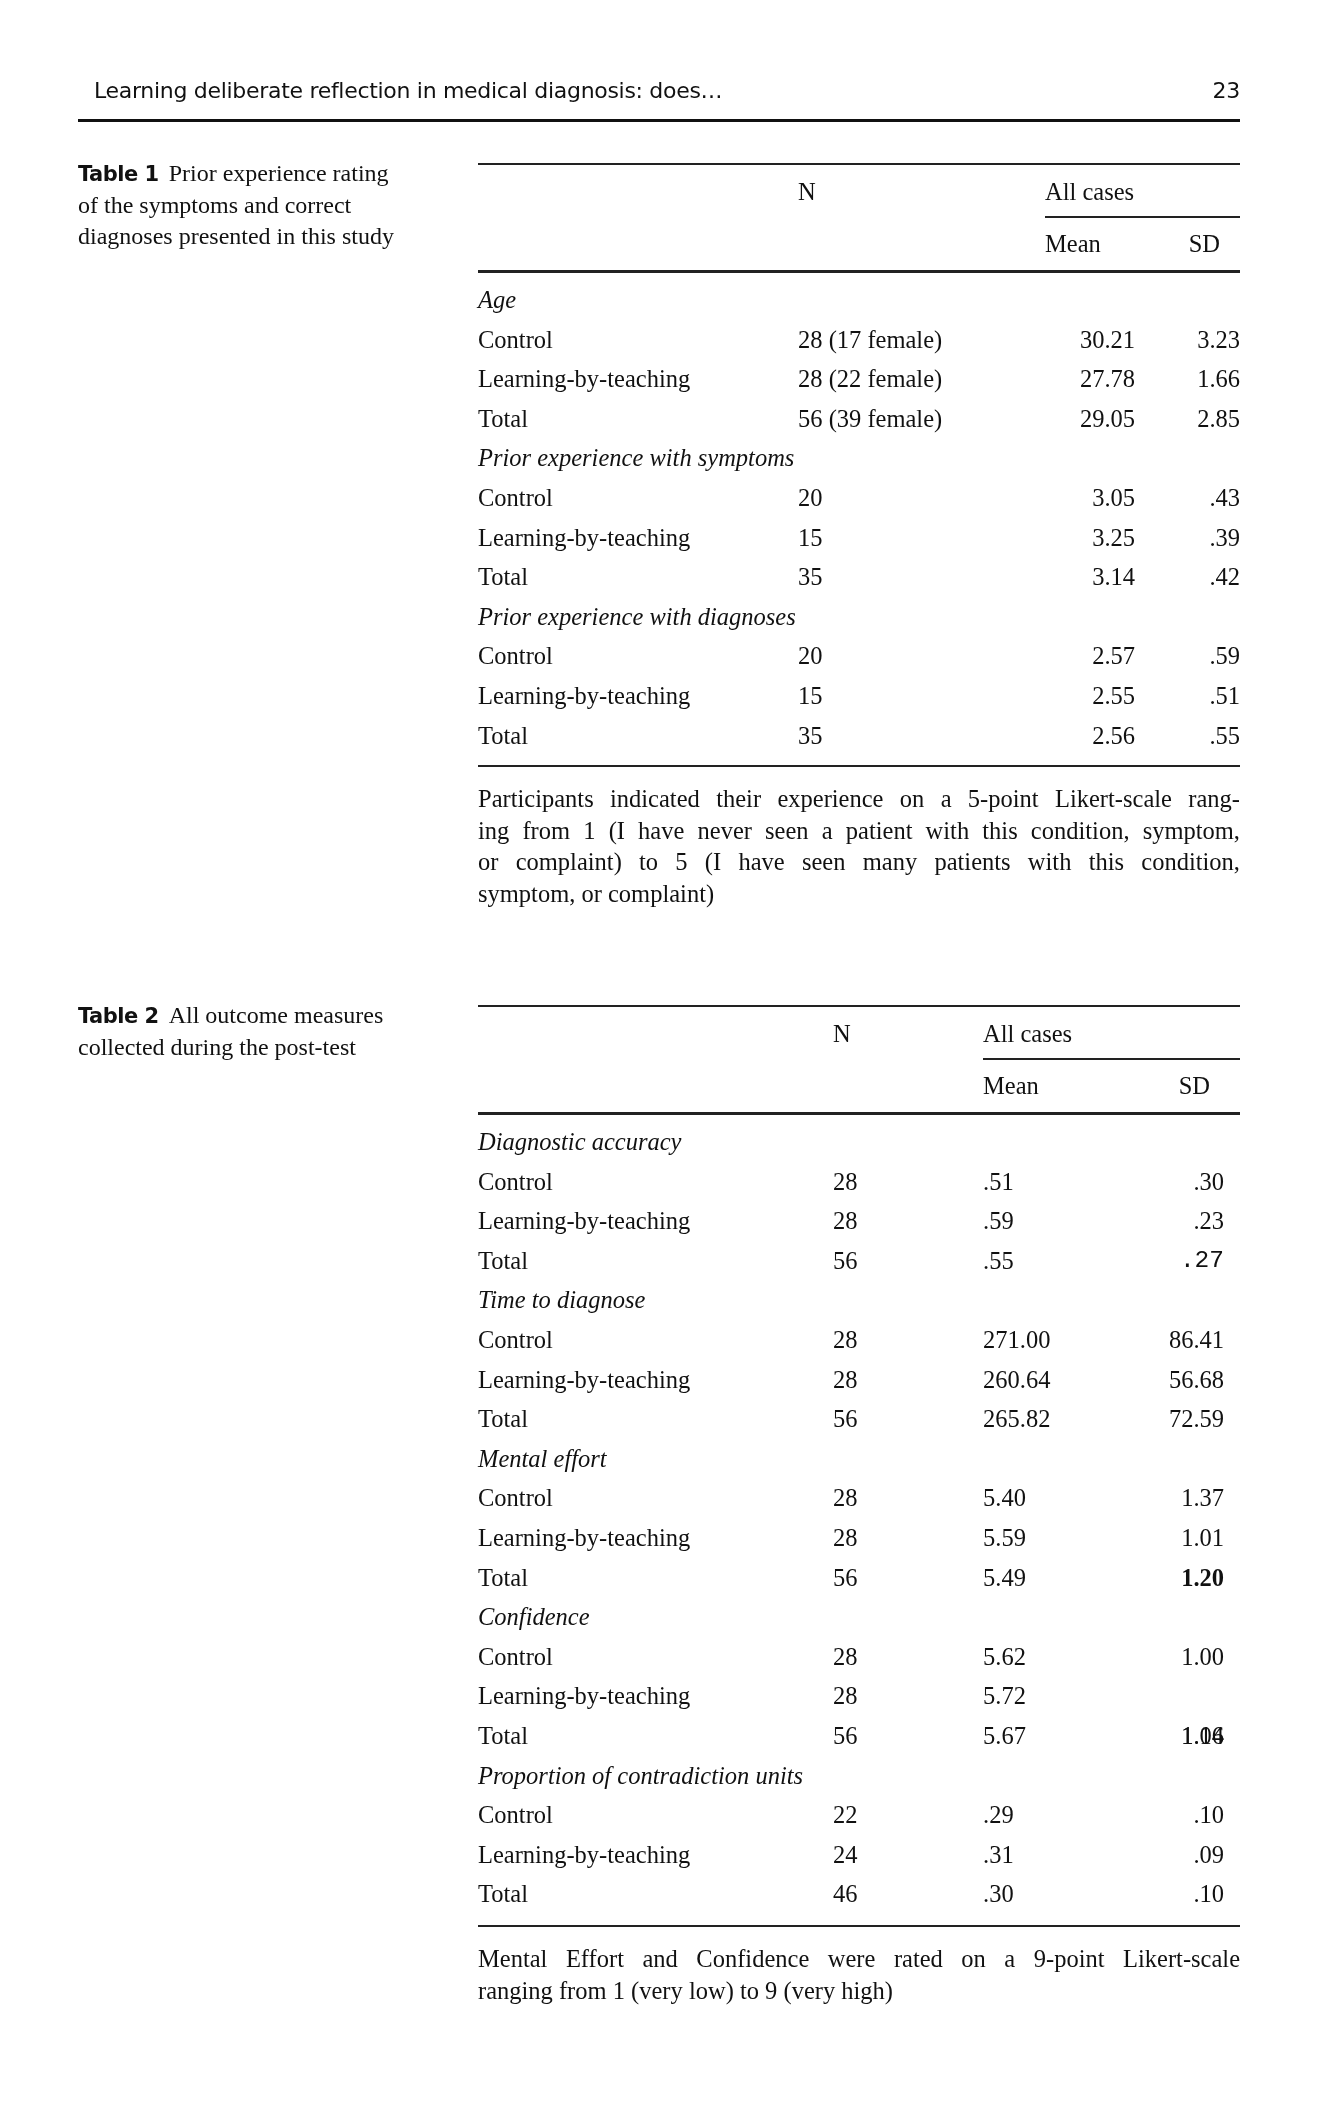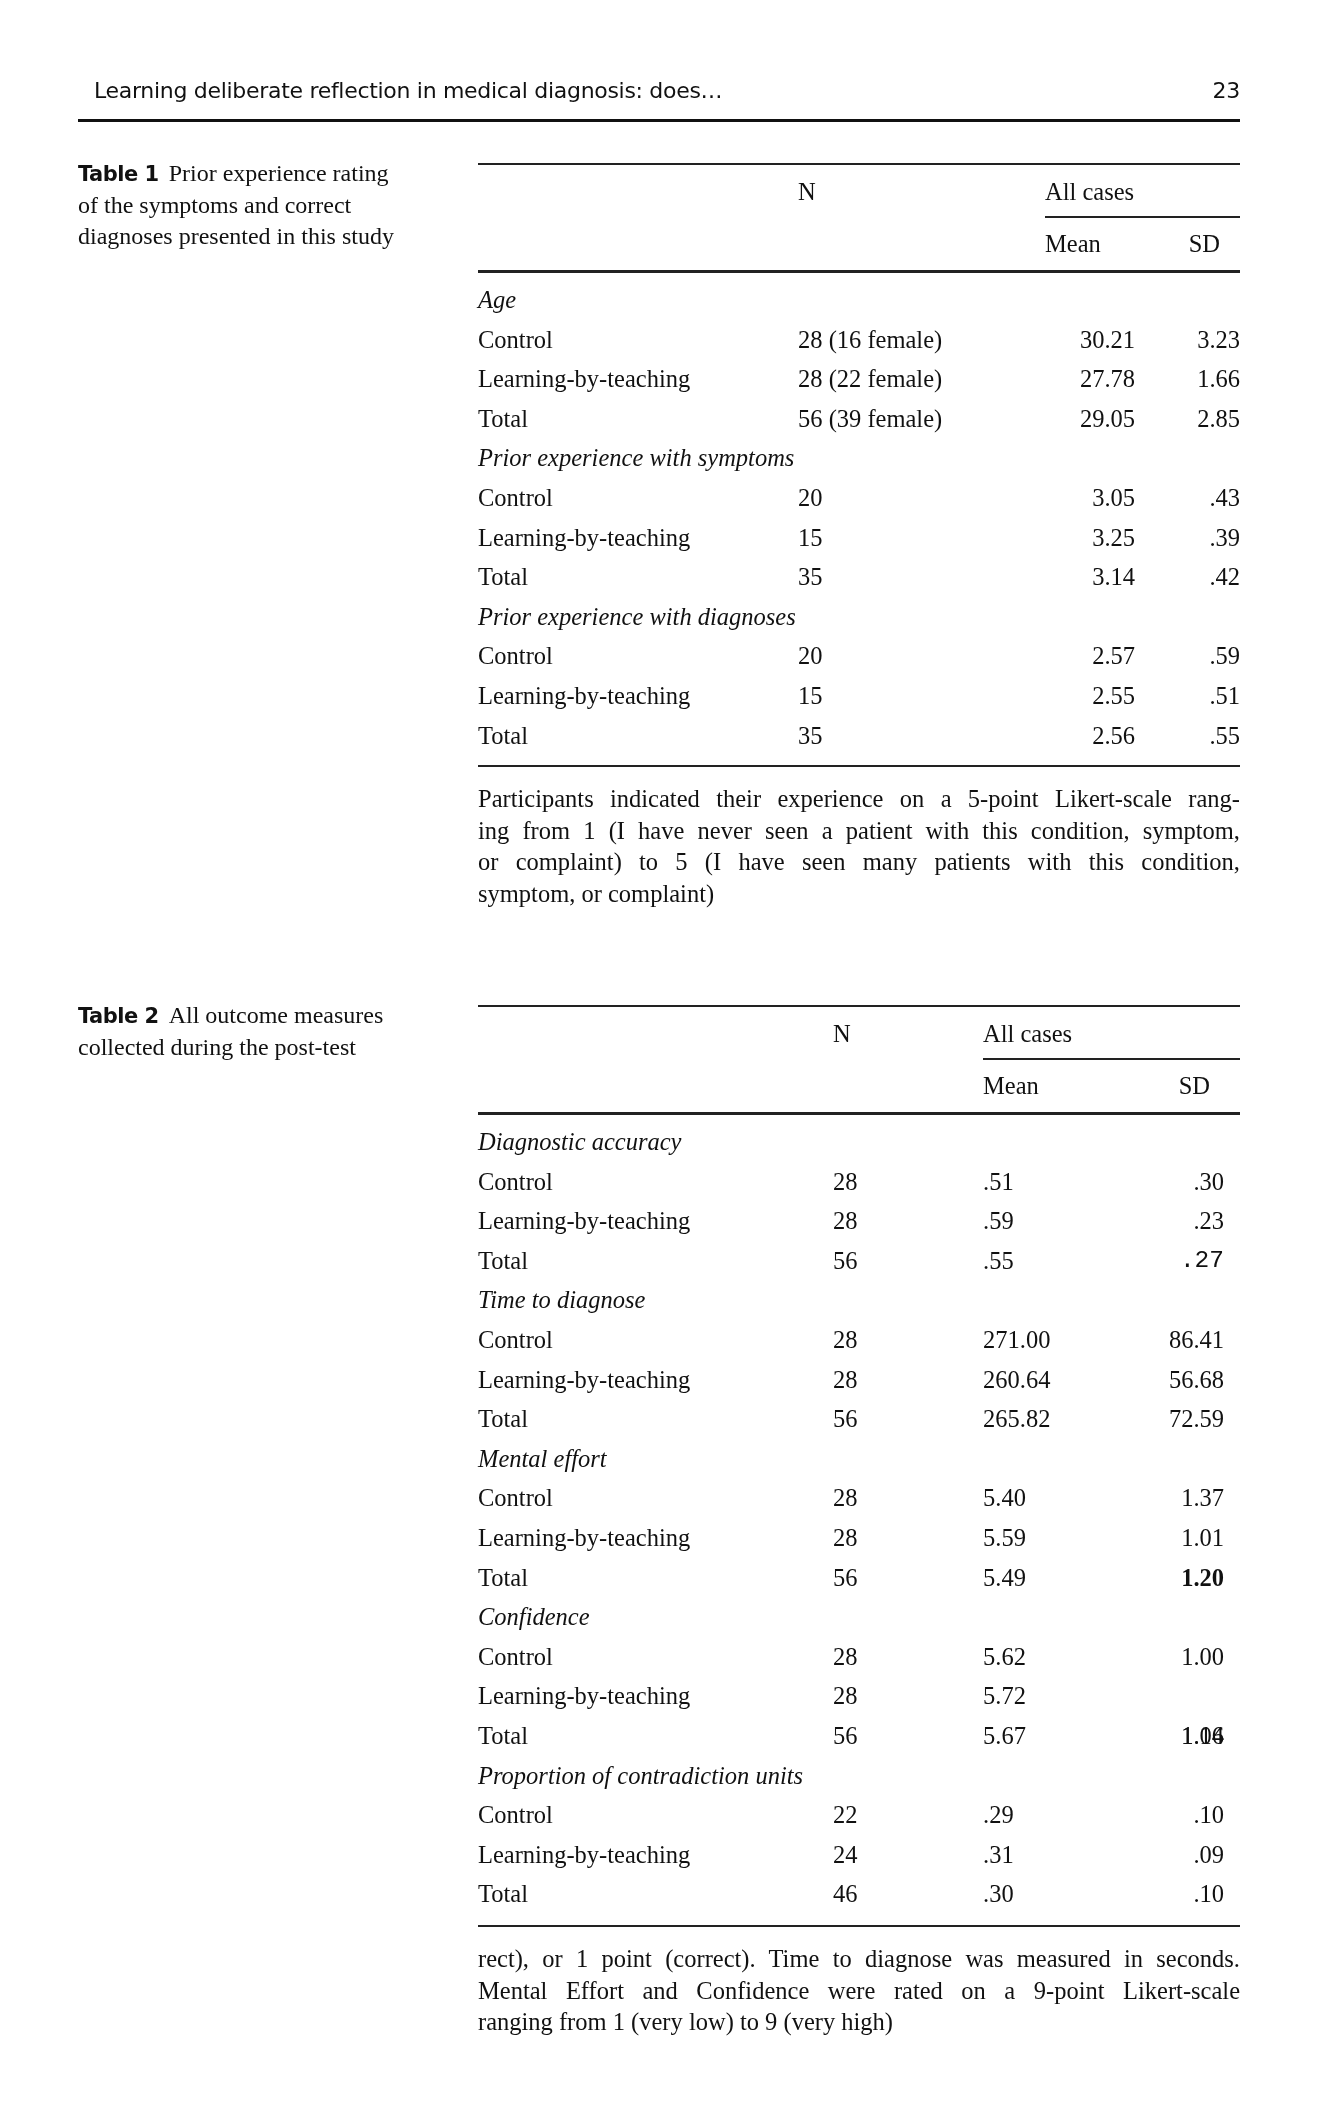--- a/index.html
+++ b/index.html
@@ -48,21 +48,21 @@
     <span style="left:567px;">Mean</span>
     <span style="right:20px;">SD</span>
   </div>
   <div class="rule thick" style="top:107px;"></div>
   <div class="rows">
       <div class="row" style="top: 122px;">
         <span class="c0 grp">Age</span>
       </div>
       <div class="row" style="top: 161.6px;">
         <span style="left:0px">Control</span>
-        <span style="left:320px">28 (16 female)</span>
+        <span style="left:320px">28 (17 female)</span>
         <span style="right: 105px;">30.21</span>
         <span style="right:0px">3.23</span>
       </div>
       <div class="row" style="top: 201.2px;">
         <span style="left:0px">Learning-by-teaching</span>
         <span style="left:320px">28 (22 female)</span>
         <span style="right: 105px;">27.78</span>
         <span style="right:0px">1.66</span>
       </div>
       <div class="row" style="top: 240.8px;">
@@ -242,17 +242,16 @@
       </div>
       <div class="row" style="top: 874.4px;">
         <span style="left:0px">Total</span>
         <span style="left:355px">46</span>
         <span style="left:505px">.30</span>
         <span style="right: 16px;">.10</span>
       </div>
     </div>
   <div class="rule thin" style="top:920px;"></div>
   <div class="note" style="top:938px;">
-    <span class="l">rect), or 1 point (correct). Time to diagnose was measured in seconds.</span>
     <span class="l">Mental Effort and Confidence were rated on a 9-point Likert-scale</span>
     <span class="last">ranging from 1 (very low) to 9 (very high)</span>
   </div>
 </div>
 
 </body></html>

